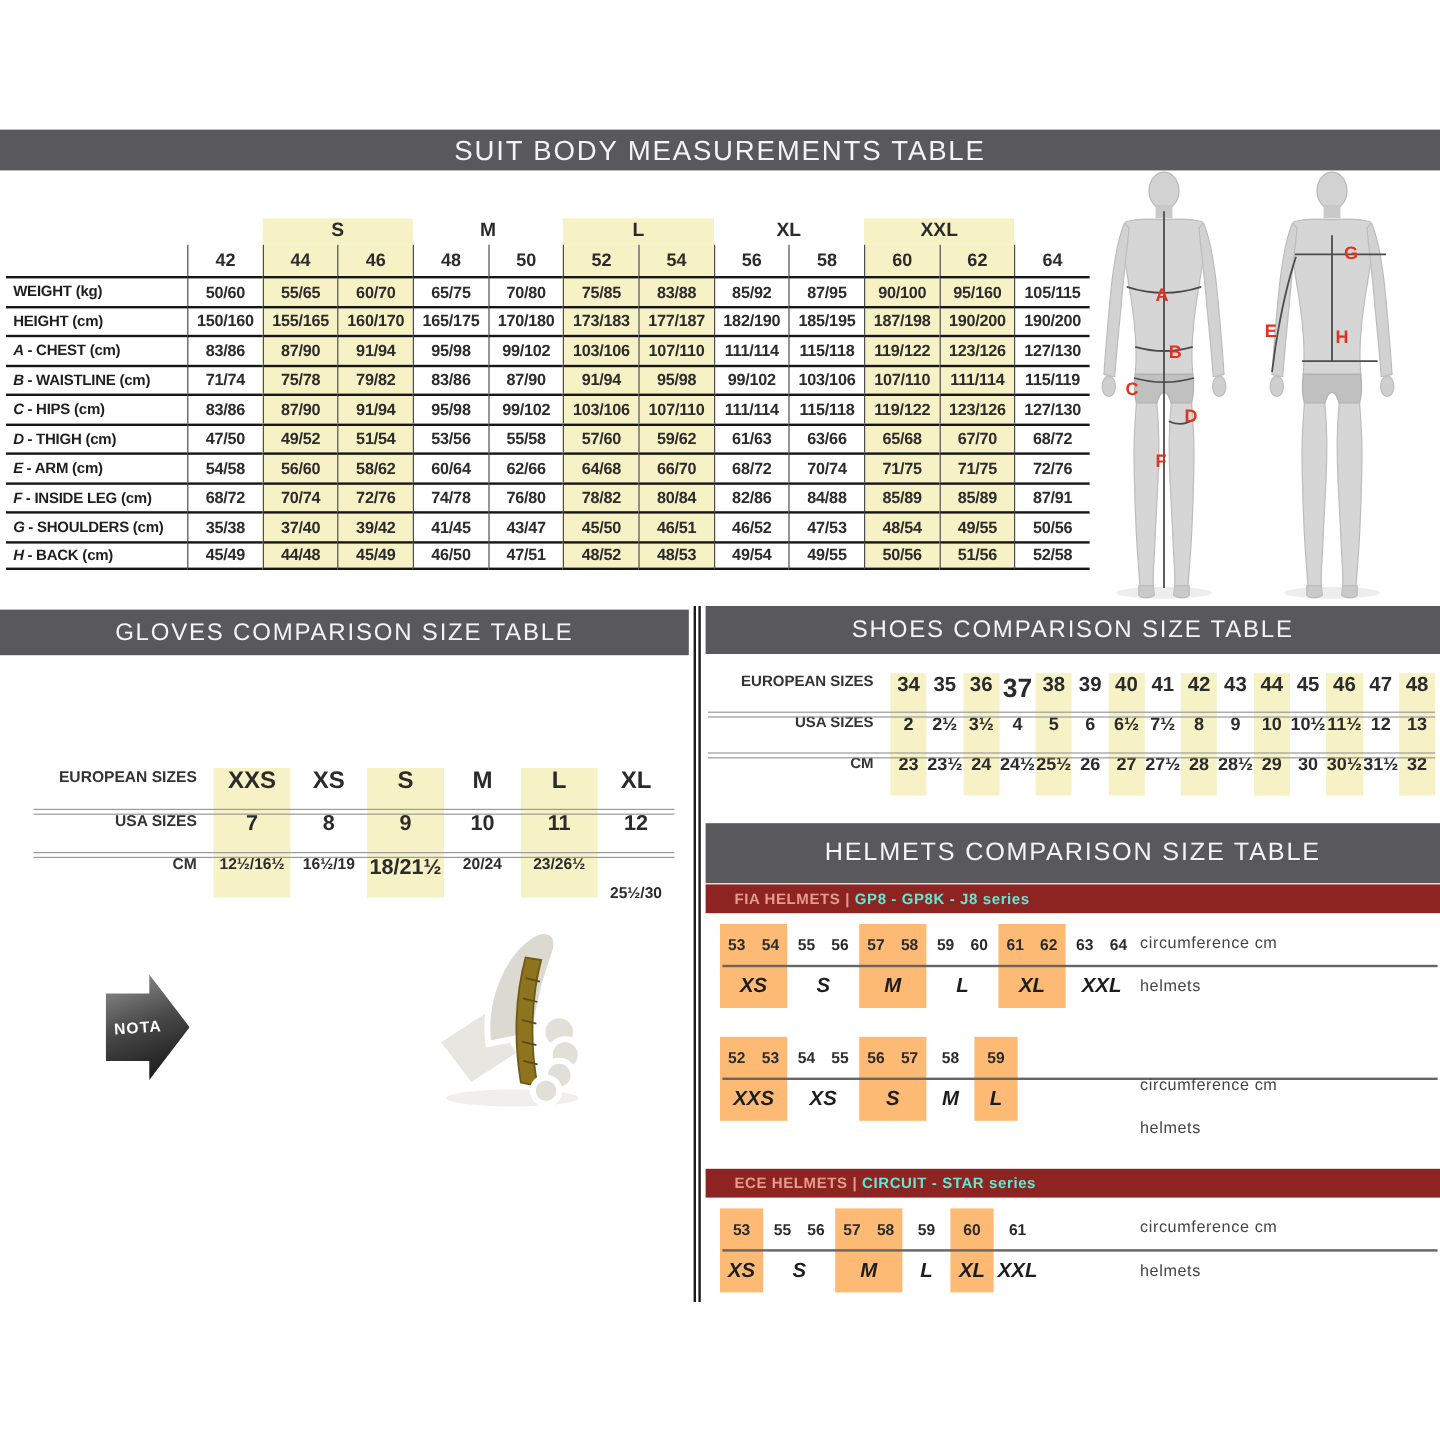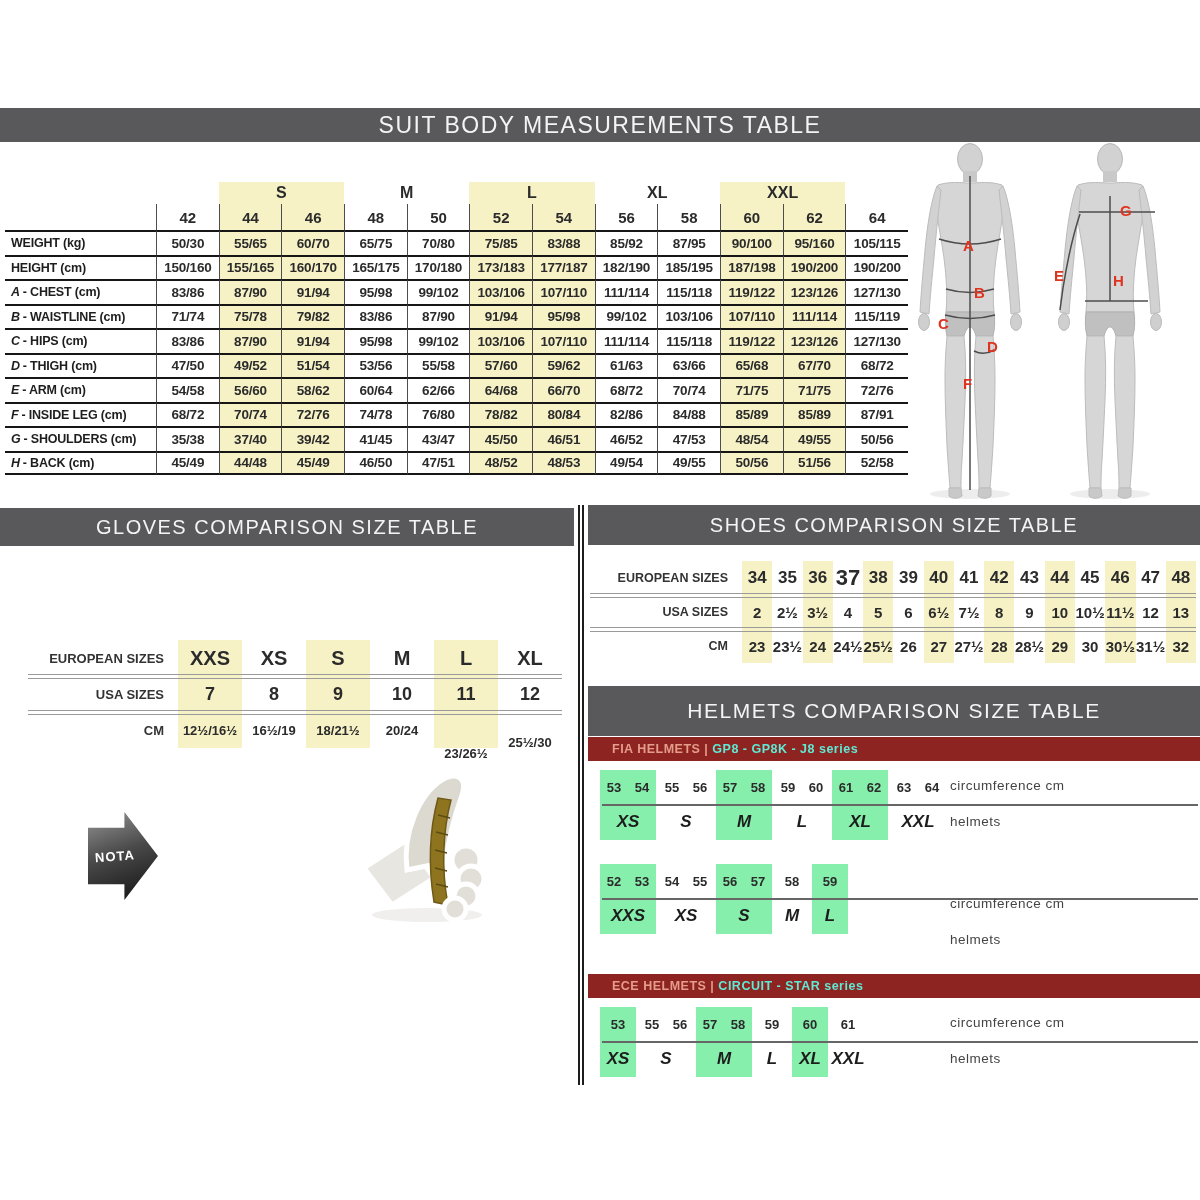--- a/index.html
+++ b/index.html
@@ -26,41 +26,41 @@
   .rowlab{justify-content:flex-start !important;padding-left:6px;font-size:12.5px;color:#1e1e1e;}
   .rowlab i{margin-right:3px;}
   
   #figures{position:absolute;left:908px;top:138px;}
   
   .divider-v{position:absolute;left:578px;top:505px;width:6px;height:580px;box-sizing:border-box;
              border-left:2px solid #1c1c1c;border-right:2px solid #1c1c1c;}
   
   .cmp{position:absolute;}
   .cmp .strip{position:absolute;top:0;bottom:0;background:#f6f2c6;}
-  .cmp .row{position:relative;display:flex;align-items:center;}
+  .cmp .row{position:relative;display:flex;align-items:flex-start;}
   .cmp .rl{font-weight:bold;color:#333;text-align:right;box-sizing:border-box;padding-right:14px;}
   .cmp .cv{flex:1;text-align:center;font-weight:bold;color:#2b2b2b;}
   .dline{position:absolute;left:0;right:0;height:5px;box-sizing:border-box;
          border-top:1px solid #9a9a9a;border-bottom:1px solid #9a9a9a;}
   #gloves-table{left:28px;top:640px;width:534px;height:108px;}
   #gloves-table .row{height:36px;}
   #gloves-table .rl{width:150px;font-size:13px;}
   #shoes-table{left:590px;top:561px;width:606px;height:102px;}
   #shoes-table .row{height:34px;}
   #shoes-table .rl{width:152px;font-size:12.5px;}
   
   .hsec{position:absolute;left:588px;width:612px;height:126px;}
   .hsec .redbar{height:24px;background:#8d2422;display:flex;align-items:center;padding-left:24px;
                 font-size:12.5px;font-weight:bold;letter-spacing:.5px;}
   .hsec .redbar .nm{color:#e59d8a;}
   .hsec .redbar .sr{color:#5eead4;}
   .hgroups{position:relative;display:flex;margin:9px 0 0 12px;}
   .hgroups::after{content:'';position:absolute;left:2px;right:2px;top:34px;height:1.5px;background:#666;}
   .hgroup{display:flex;flex-direction:column;margin-right:2px;}
-  .hgroup.sy{background:#86efac;}
+  .hgroup.sy{background:#fdba74;}
   .hnums{height:34px;display:flex;align-items:center;justify-content:space-around;
          font-size:13px;font-weight:bold;color:#2b2b2b;}
   .hsize{height:36px;display:flex;align-items:center;justify-content:center;
          font-size:17px;font-weight:bold;font-style:italic;color:#1d1d1d;}
   .hlab{position:absolute;left:362px;font-size:13.5px;color:#444;letter-spacing:.5px;}
   
   .nota-arrow{position:absolute;left:88px;top:812px;width:70px;height:88px;
               background:linear-gradient(160deg,#969696 0%,#4a4a4a 45%,#101010 100%);
               clip-path:polygon(0% 18%,52% 18%,52% 0%,100% 50%,52% 100%,52% 82%,0% 82%);
               display:flex;align-items:center;}
@@ -96,21 +96,21 @@
       <div class="c h-num vl">48</div>
       <div class="c h-num vl">50</div>
       <div class="c h-num vl sy">52</div>
       <div class="c h-num vl sy">54</div>
       <div class="c h-num vl">56</div>
       <div class="c h-num vl">58</div>
       <div class="c h-num vl sy">60</div>
       <div class="c h-num vl sy">62</div>
       <div class="c h-num vl">64</div>
       <div class="c h-body tl rowlab">WEIGHT (kg)</div>
-      <div class="c h-body tl vl">50/30</div>
+      <div class="c h-body tl vl">50/60</div>
       <div class="c h-body tl vl sy">55/65</div>
       <div class="c h-body tl vl sy">60/70</div>
       <div class="c h-body tl vl">65/75</div>
       <div class="c h-body tl vl">70/80</div>
       <div class="c h-body tl vl sy">75/85</div>
       <div class="c h-body tl vl sy">83/88</div>
       <div class="c h-body tl vl">85/92</div>
       <div class="c h-body tl vl">87/95</div>
       <div class="c h-body tl vl sy">90/100</div>
       <div class="c h-body tl vl sy">95/160</div>
@@ -306,23 +306,23 @@
         <div class="cv" style="font-size: 18px;">8</div>
         <div class="cv" style="font-size: 18px;">9</div>
         <div class="cv" style="font-size: 18px;">10</div>
         <div class="cv" style="font-size: 18px;">11</div>
         <div class="cv" style="font-size: 18px;">12</div>
       </div>
       <div class="row">
         <div class="rl" style="width: 150px;">CM</div>
         <div class="cv" style="font-size: 13px;">12½/16½</div>
         <div class="cv" style="font-size: 13px;">16½/19</div>
-        <div class="cv" style="font-size: 13px;">18/21½</div>
+        <div class="cv" style="font-size: 18px;">18/21½</div>
         <div class="cv" style="font-size: 13px;">20/24</div>
-        <div class="cv" style="font-size: 13px; margin-top: 46px;">23/26½</div>
+        <div class="cv" style="font-size: 13px;">23/26½</div>
         <div class="cv" style="font-size: 13px; margin-top: 24px;">25½/30</div>
       </div>
       <div class="dline" style="top: 34px;"></div>
       <div class="dline" style="top: 70px;"></div>
     </div>
 
   <div class="nota-arrow">
     <span>NOTA</span>
   </div>
 

